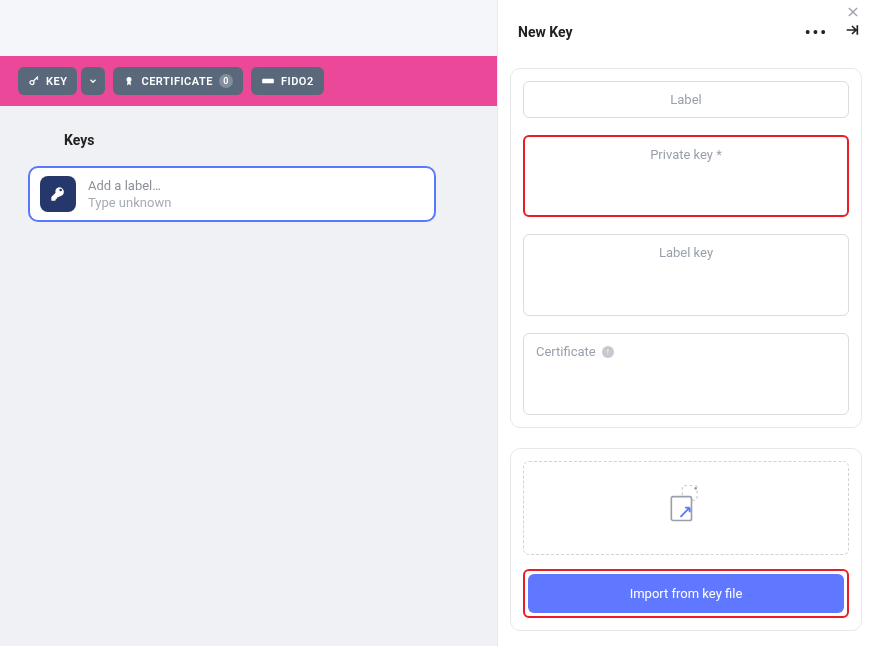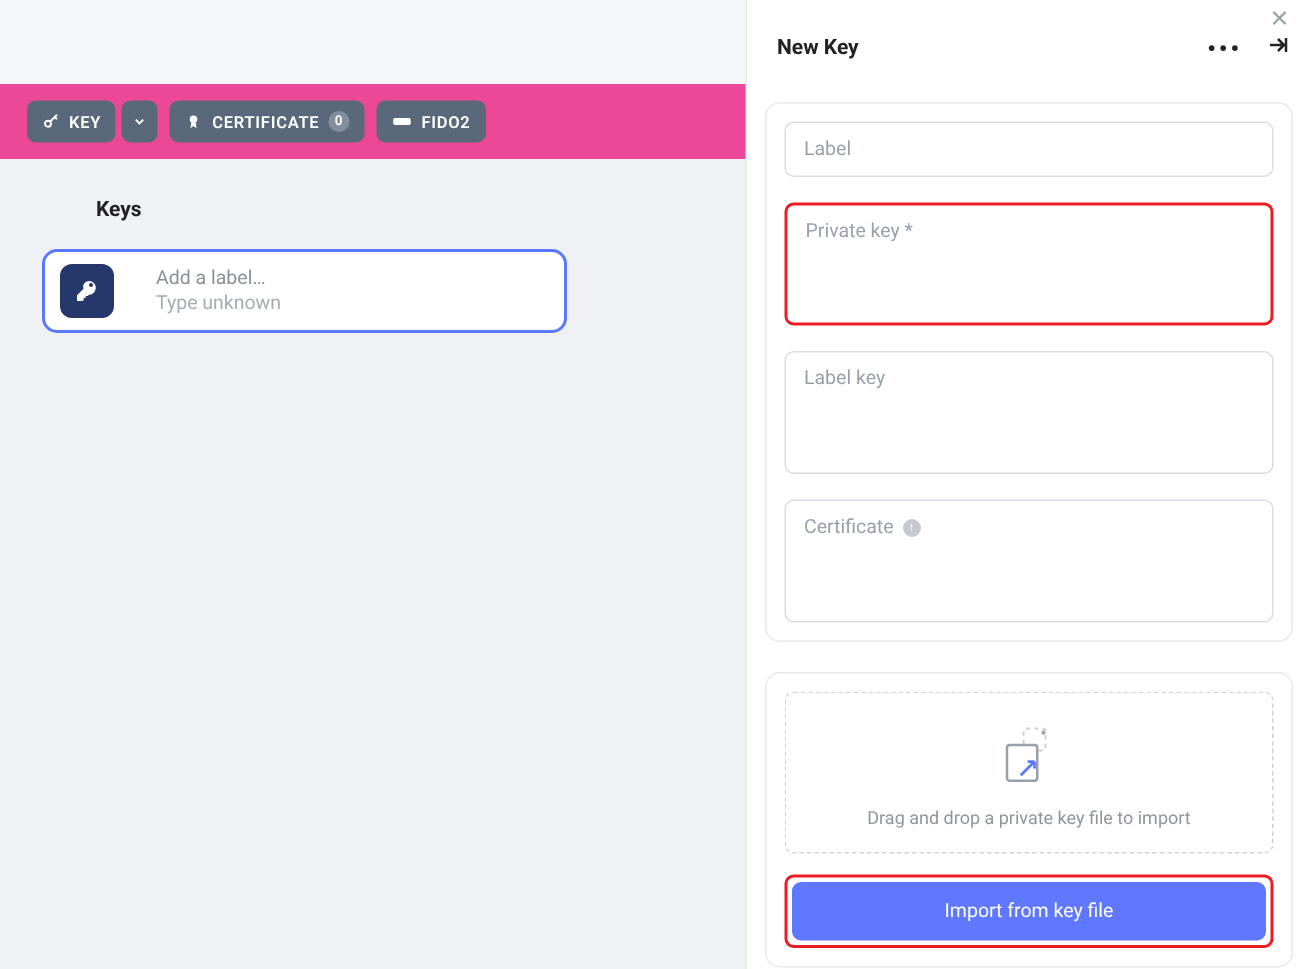--- a/index.html
+++ b/index.html
@@ -90,22 +90,22 @@
       margin-bottom: 18px;
       padding-left: 36px;
     }
     .key-card {
       background: #fff;
       border: 2px solid #5a78ff;
       border-radius: 10px;
       padding: 8px 10px;
       display: flex;
       align-items: center;
-      gap: 28px;
-      width: 350px;
+      gap: 12px;
+      width: 408px;
       cursor: pointer;
     }
     .key-icon-box {
       background: #26376b;
       width: 36px;
       height: 36px;
       border-radius: 8px;
       display: flex;
       align-items: center;
       justify-content: center;
@@ -175,20 +175,21 @@
     }
     .field {
       border: 1px solid #dadce2;
       border-radius: 6px;
       padding: 10px 12px;
       margin-bottom: 12px;
       font-size: 13px;
       color: #9aa0ab;
       background: #fff;
       cursor: text;
+      text-align: center;
     }
     .field:last-child {
       margin-bottom: 0;
     }
     .field.highlighted {
       border: 2px solid #ec1c24;
     }
     .field.multiline {
       height: 82px;
       margin-top: 17px;
@@ -362,21 +363,20 @@
       <div class="dropzone">
         <div class="dropzone-icon">
           <svg width="44" height="44" viewBox="0 0 48 48" fill="none">
             <rect x="20" y="4" width="16" height="16" rx="2" stroke="#cfd2d9" stroke-width="1.5" stroke-dasharray="3 3"></rect>
             <path d="M33 7h3M34.5 5.5v3" stroke="#9aa0ab" stroke-width="1.5"></path>
             <rect x="8" y="16" width="22" height="26" rx="2" fill="#fff" stroke="#9aa0ab" stroke-width="1.8"></rect>
             <path d="M22 2 L22 8 L28 8" stroke="#9aa0ab" stroke-width="0" fill="none"></path>
             <path d="M18 38 L28 28 M28 28 L28 33 M28 28 L23 28" stroke="#5a78ff" stroke-width="2" fill="none"></path>
           </svg>
         </div>
-        <div class="dropzone-text">Drag and drop a private key file to import</div>
       </div>
       <div class="import-highlight-wrap">
         <button class="import-btn">
           <span>Import from key file</span>
         </button>
       </div>
     </div>
   </div>
 </div>
 

